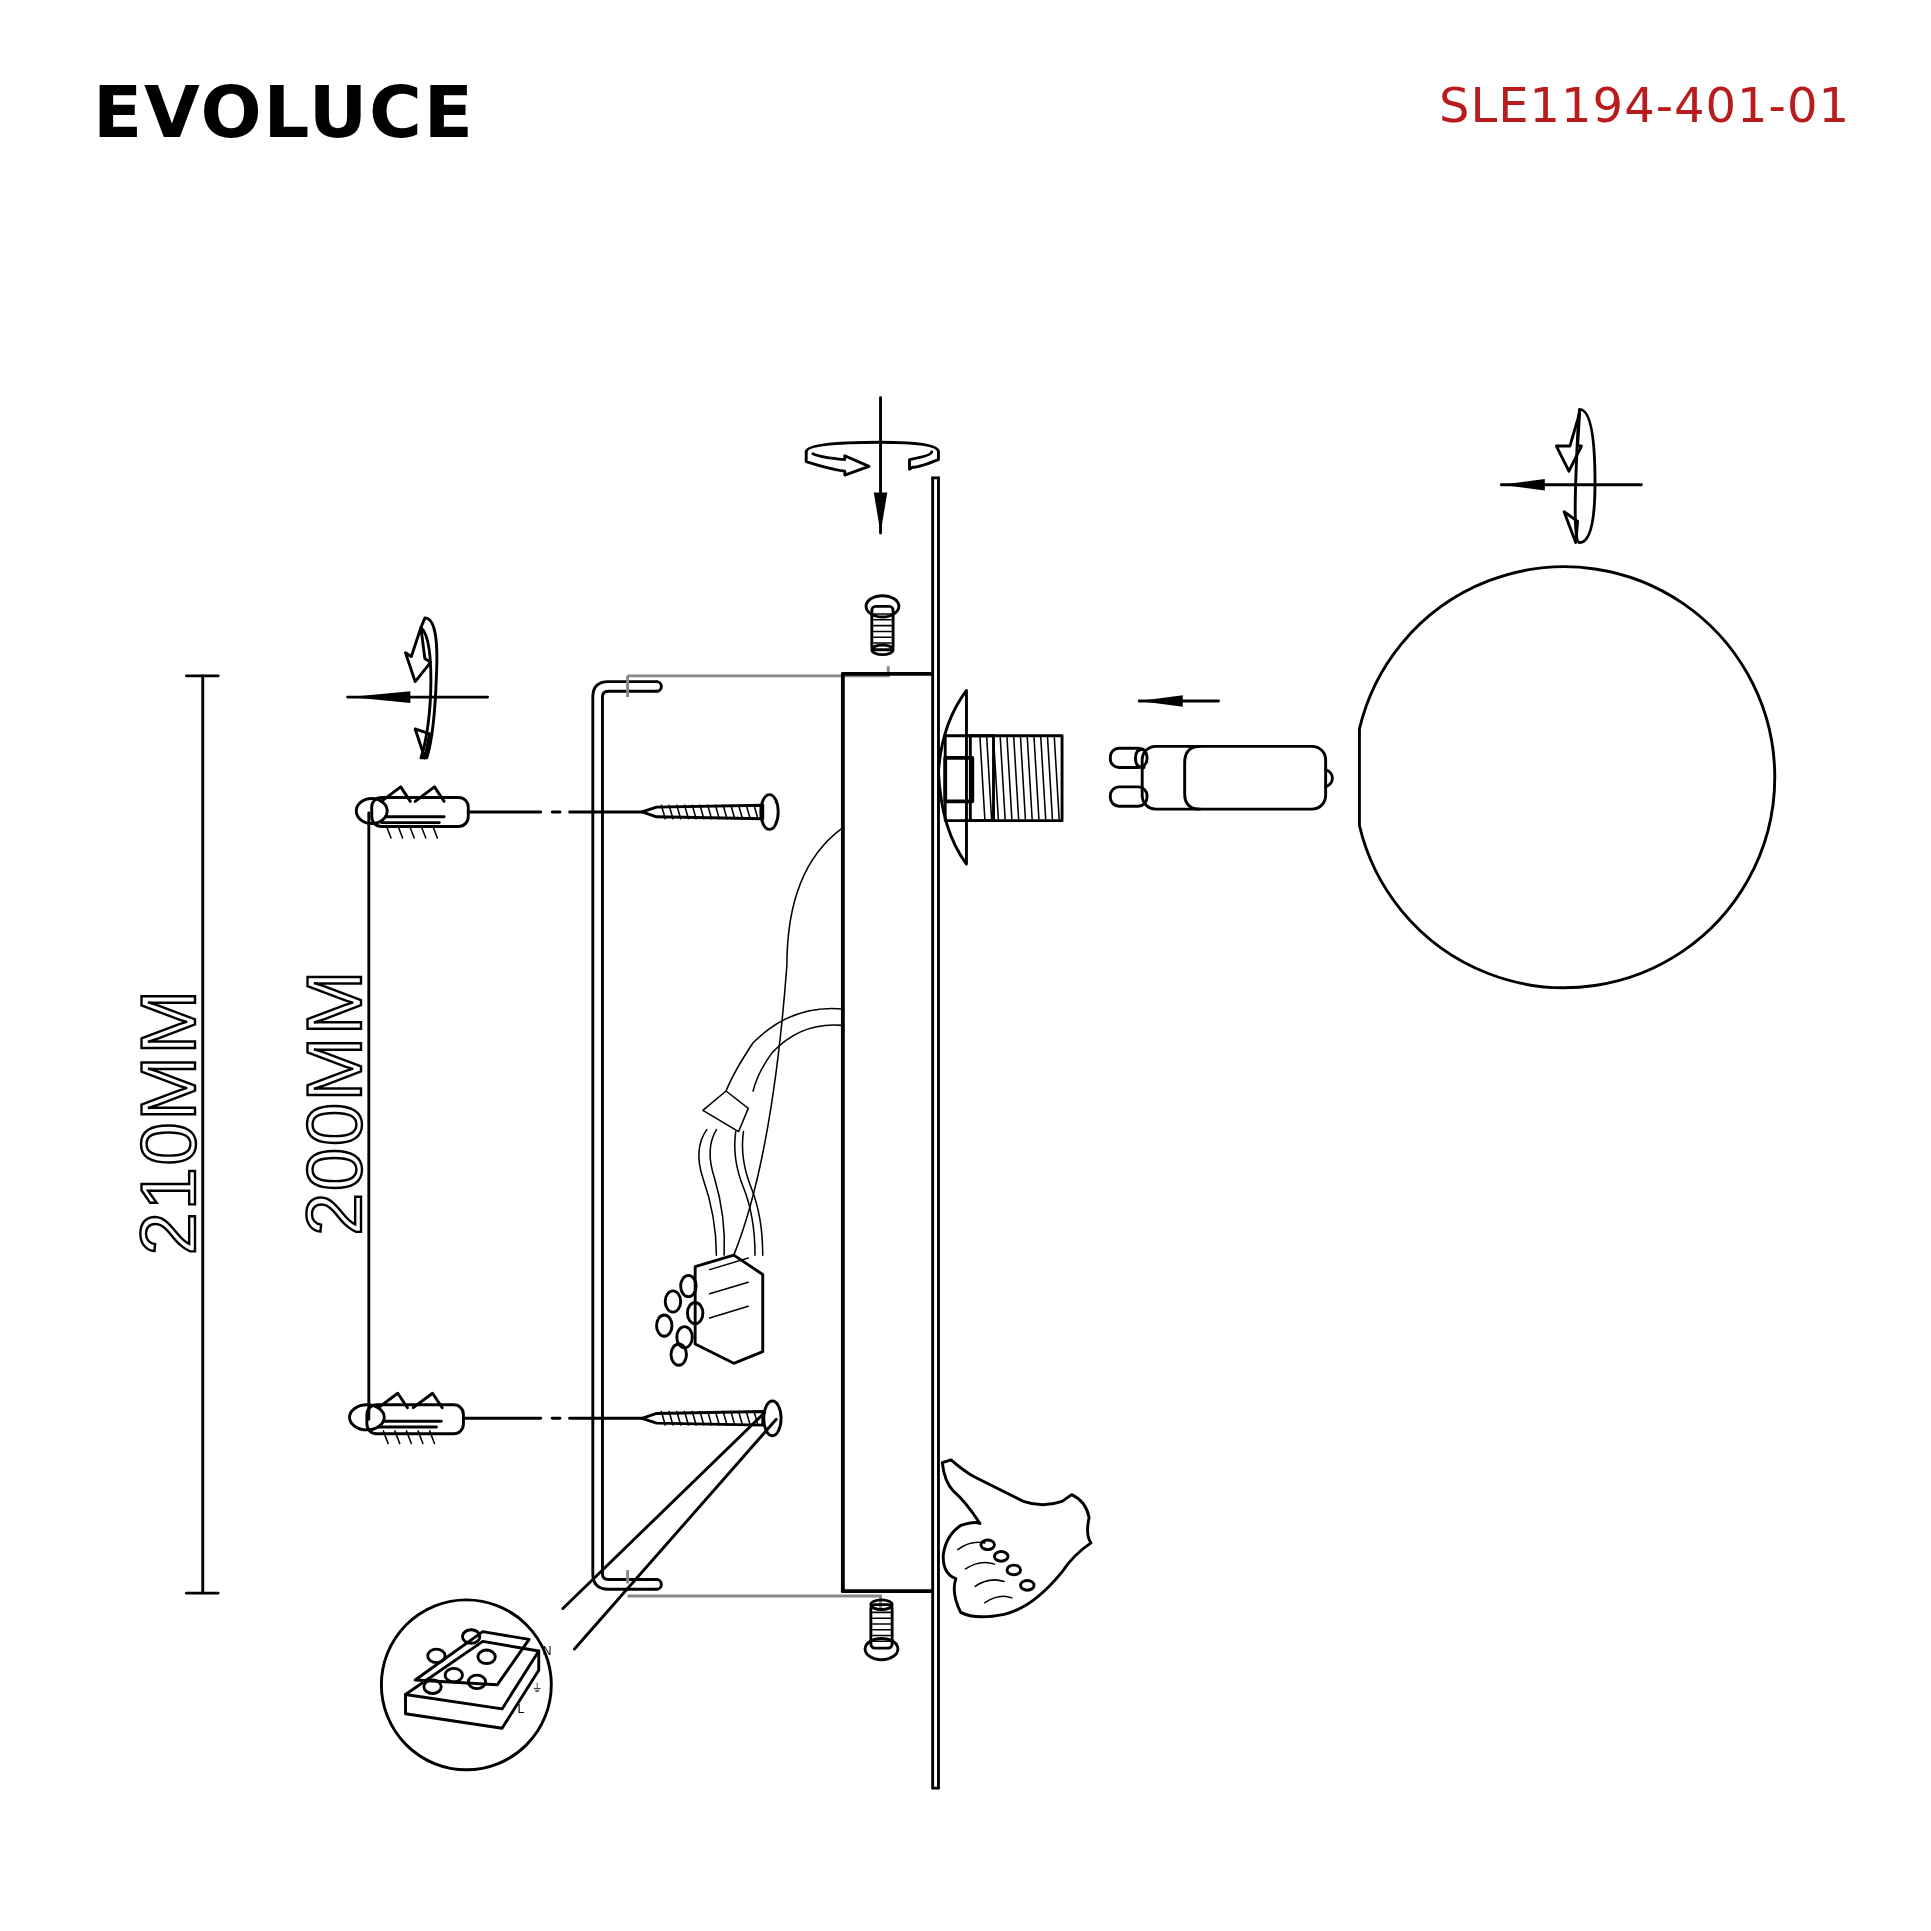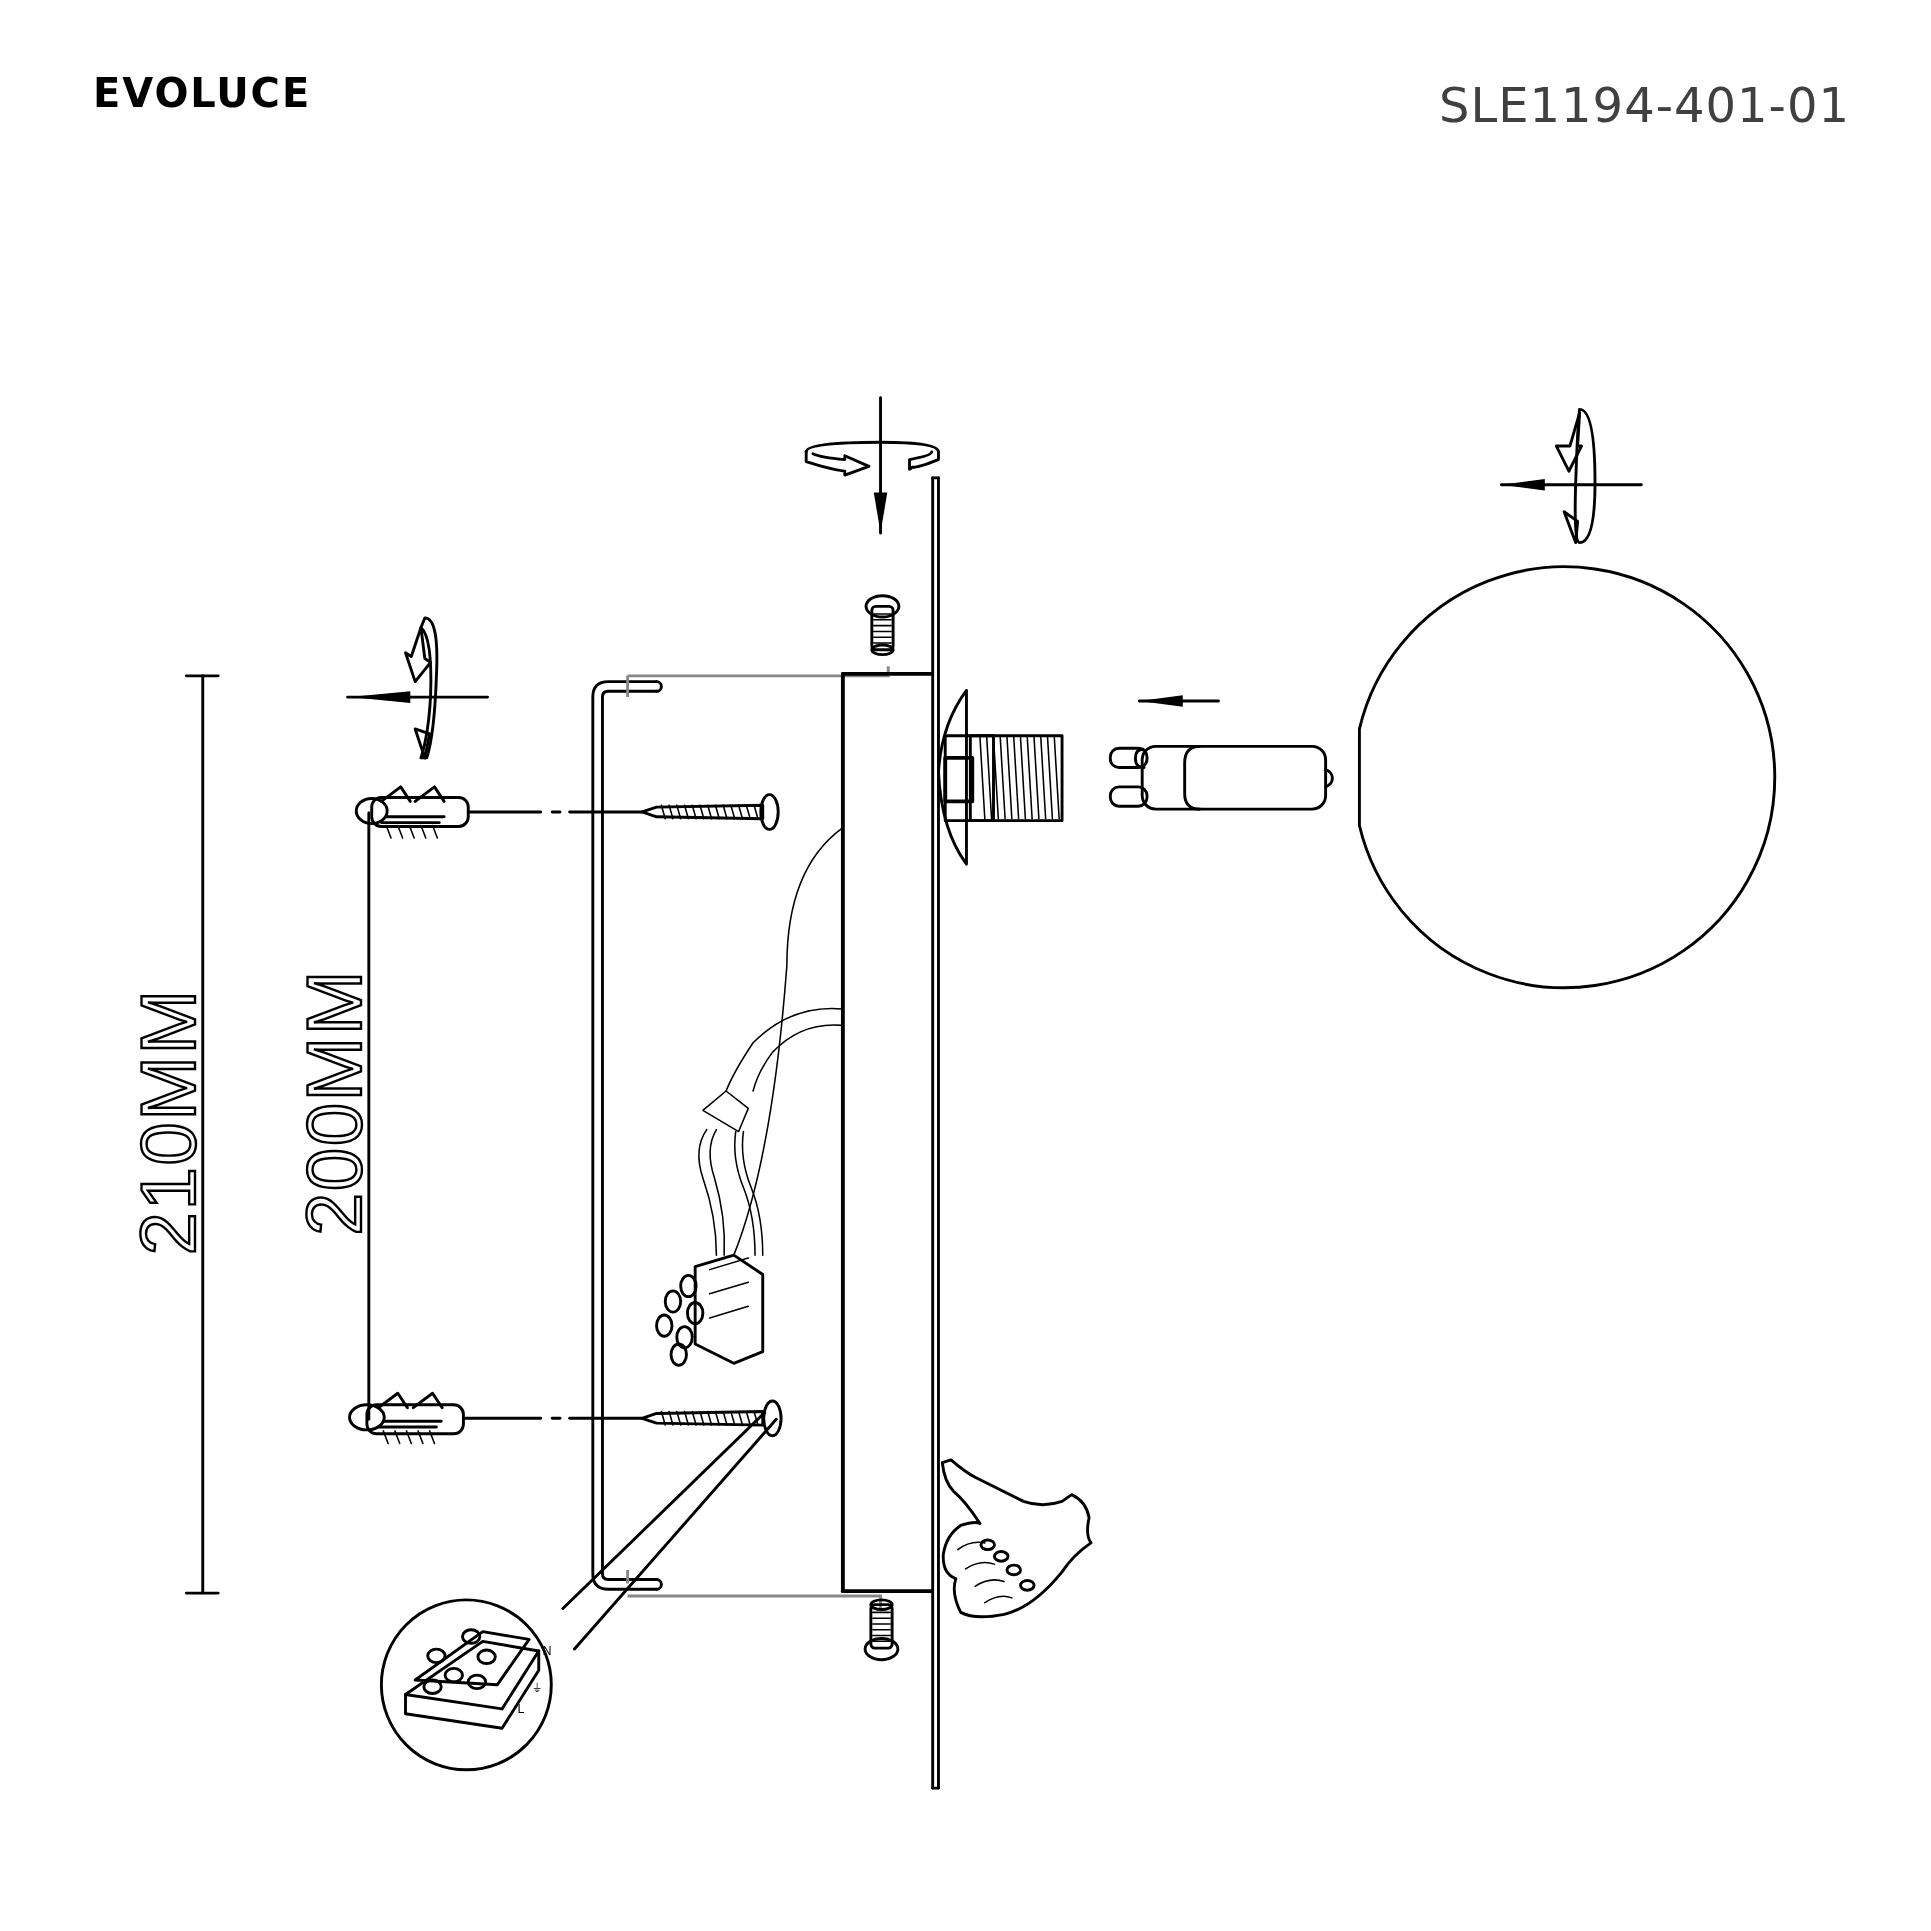--- a/index.html
+++ b/index.html
@@ -1,25 +1,25 @@
 <!DOCTYPE html>
 <html><head>
 <meta charset="utf-8">
 <style>
   html, body { margin: 0; padding: 0; background: #ffffff; }
   body { width: 1931px; height: 1931px; position: relative; overflow: hidden; }
   .brand {
     position: absolute; left: 93px; top: 70px;
     font-family: "DejaVu Sans", sans-serif; font-weight: bold;
-    font-size: 40px; letter-spacing: 1.9px; color: #000;
+    font-size: 72px; letter-spacing: 1.9px; color: #000;
   }
   .model {
     position: absolute; right: 81px; top: 77px;
     font-family: "DejaVu Sans", sans-serif; font-weight: normal;
-    font-size: 48px; letter-spacing: 1px; color: #404040;
+    font-size: 48px; letter-spacing: 1px; color: #b91c1c;
   }
   svg.diagram { position: absolute; left: 0; top: 0; }
   .dim-text {
     font-family: "Liberation Sans", sans-serif;
     font-size: 80px; font-weight: normal; fill: none;
     stroke: #000; stroke-width: 2.5px; letter-spacing: 2px;
   }
   .ln { stroke: #000; fill: none; stroke-linecap: round; stroke-linejoin: round; }
   .thick { stroke-width: 4; }
   .med { stroke-width: 3; }

